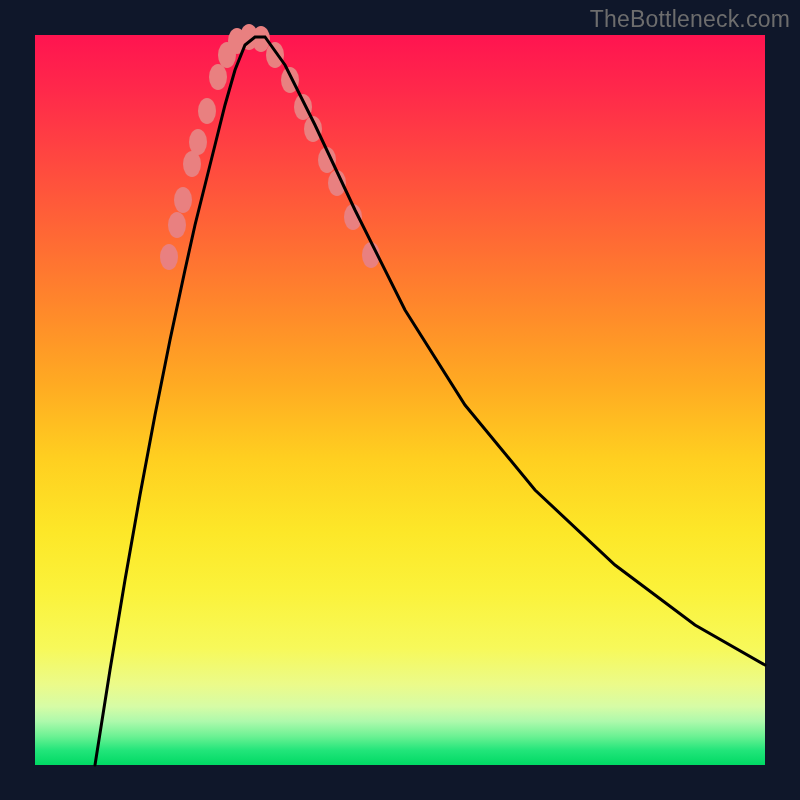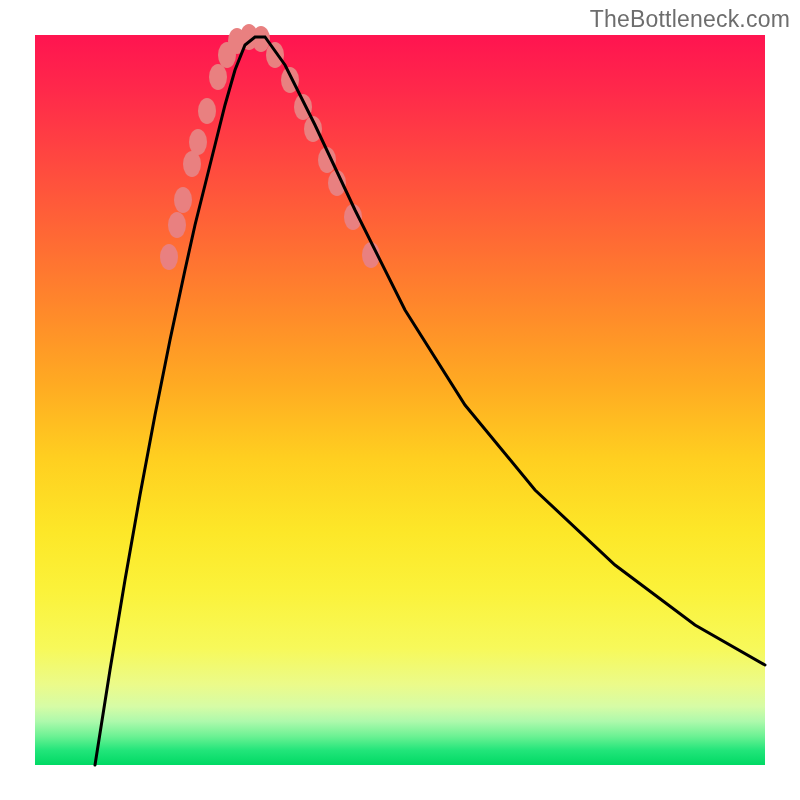--- a/index.html
+++ b/index.html
@@ -10,21 +10,21 @@
     overflow: hidden;
     background: #000;
     font-family: Arial, Helvetica, sans-serif;
   }
   .frame {
     position: absolute;
     left: 0;
     top: 0;
     width: 800px;
     height: 800px;
-    background: #ffffff;
+    background: #0f172a;
   }
   .plot {
     position: absolute;
     left: 35px;
     top: 35px;
     width: 730px;
     height: 730px;
     
     background: linear-gradient(to bottom,
       #ff1450 0%,

